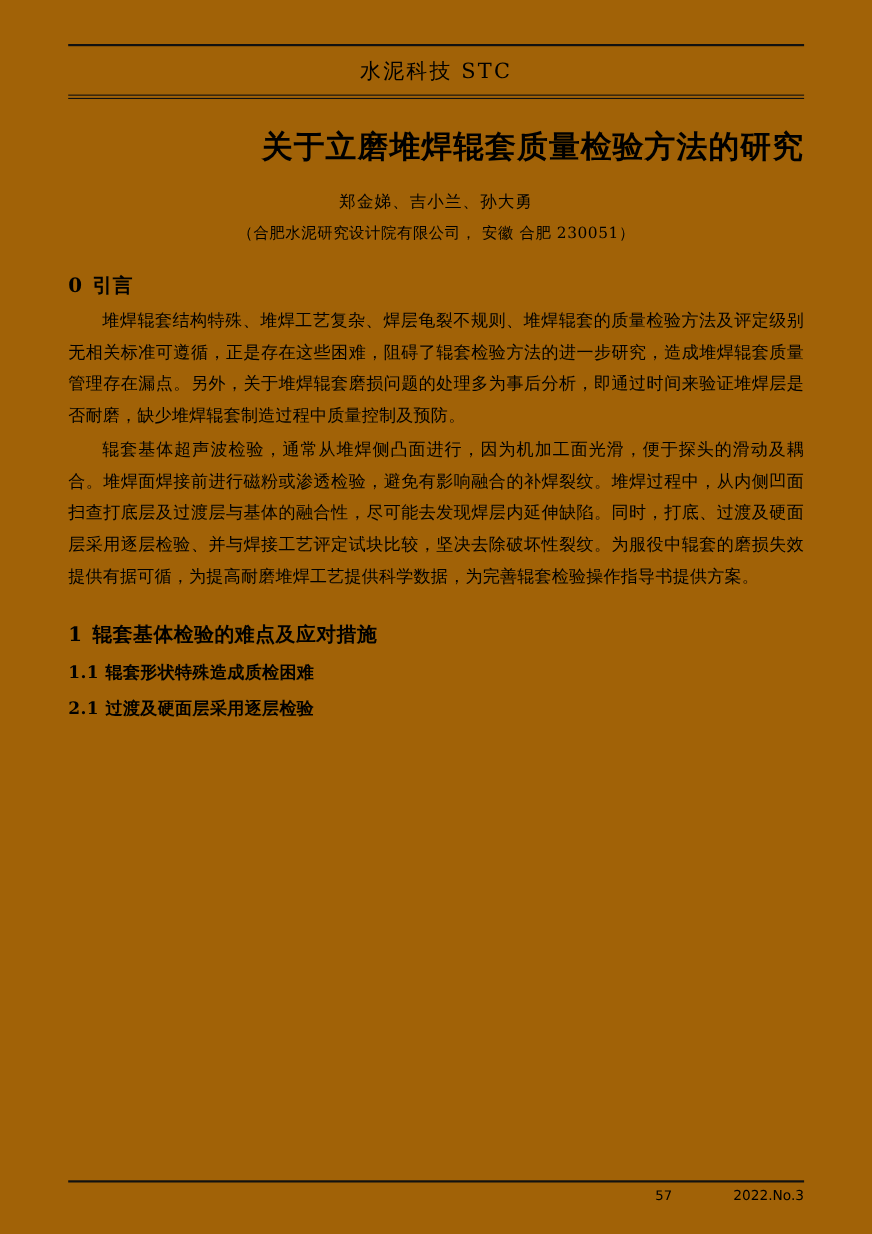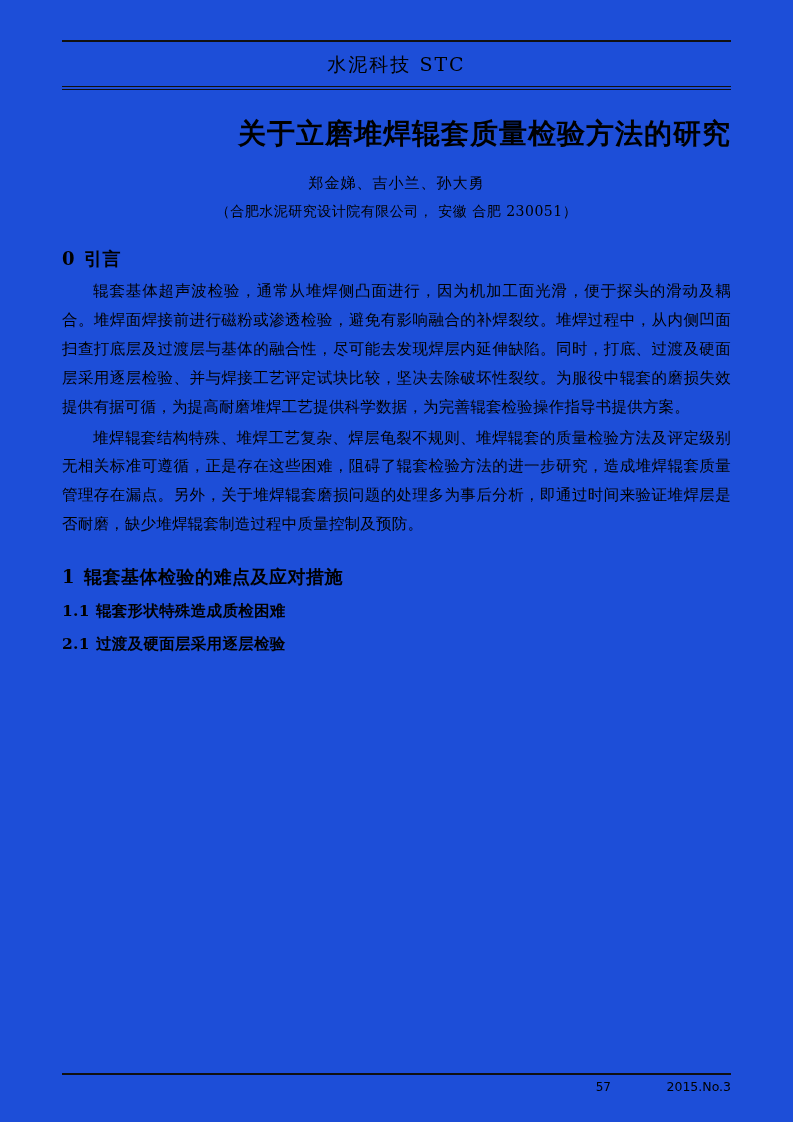--- a/index.html
+++ b/index.html
@@ -14,21 +14,21 @@
     color: #000000;
     position: relative;
     overflow: hidden;
   }
   .page {
     width: 793px;
     height: 1122px;
     box-sizing: border-box;
     padding: 0;
     position: relative;
-    background: #1d4ed8;
+    background: #a16207;
   }
   .page-inner {
     position: absolute;
     left: 62px;
     right: 62px;
     top: 40px;
     bottom: 30px;
   }
 
   
@@ -149,38 +149,38 @@
       <div class="header-rule-bottom2"></div>
     </div>
 
     <h1 class="doc-title">关于立磨堆焊辊套质量检验方法的研究</h1>
     <div class="authors">郑金娣、吉小兰、孙大勇</div>
     <div class="affiliation">（合肥水泥研究设计院有限公司，  安徽   合肥   230051）</div>
 
     <div class="section-h1">
       <span class="num">0</span><span>引言</span>
     </div>
+    <p class="para">堆焊辊套结构特殊、堆焊工艺复杂、焊层龟裂不规则、堆焊辊套的质量检验方法及评定级别无相关标准可遵循，正是存在这些困难，阻碍了辊套检验方法的进一步研究，造成堆焊辊套质量管理存在漏点。另外，关于堆焊辊套磨损问题的处理多为事后分析，即通过时间来验证堆焊层是否耐磨，缺少堆焊辊套制造过程中质量控制及预防。</p>
     <p class="para">辊套基体超声波检验，通常从堆焊侧凸面进行，因为机加工面光滑，便于探头的滑动及耦合。堆焊面焊接前进行磁粉或渗透检验，避免有影响融合的补焊裂纹。堆焊过程中，从内侧凹面扫查打底层及过渡层与基体的融合性，尽可能去发现焊层内延伸缺陷。同时，打底、过渡及硬面层采用逐层检验、并与焊接工艺评定试块比较，坚决去除破坏性裂纹。为服役中辊套的磨损失效提供有据可循，为提高耐磨堆焊工艺提供科学数据，为完善辊套检验操作指导书提供方案。</p>
-    <p class="para">堆焊辊套结构特殊、堆焊工艺复杂、焊层龟裂不规则、堆焊辊套的质量检验方法及评定级别无相关标准可遵循，正是存在这些困难，阻碍了辊套检验方法的进一步研究，造成堆焊辊套质量管理存在漏点。另外，关于堆焊辊套磨损问题的处理多为事后分析，即通过时间来验证堆焊层是否耐磨，缺少堆焊辊套制造过程中质量控制及预防。</p>
 
     <div class="section-h1">
       <span class="num">1</span><span>辊套基体检验的难点及应对措施</span>
     </div>
 
     <div class="section-h2">
       <span class="num">1.1</span><span>辊套形状特殊造成质检困难</span>
     </div>
 
     <div class="section-h2">
       <span class="num">2.1</span><span>过渡及硬面层采用逐层检验</span>
     </div>
 
   </div>
 
   <div class="footer">
     <div class="footer-rule"></div>
     <div class="footer-row">
       <div class="footer-left"></div>
       <div class="footer-center">57</div>
-      <div class="footer-right">2015.No.3</div>
+      <div class="footer-right">2022.No.3</div>
     </div>
   </div>
 </div>
 
 </body></html>

